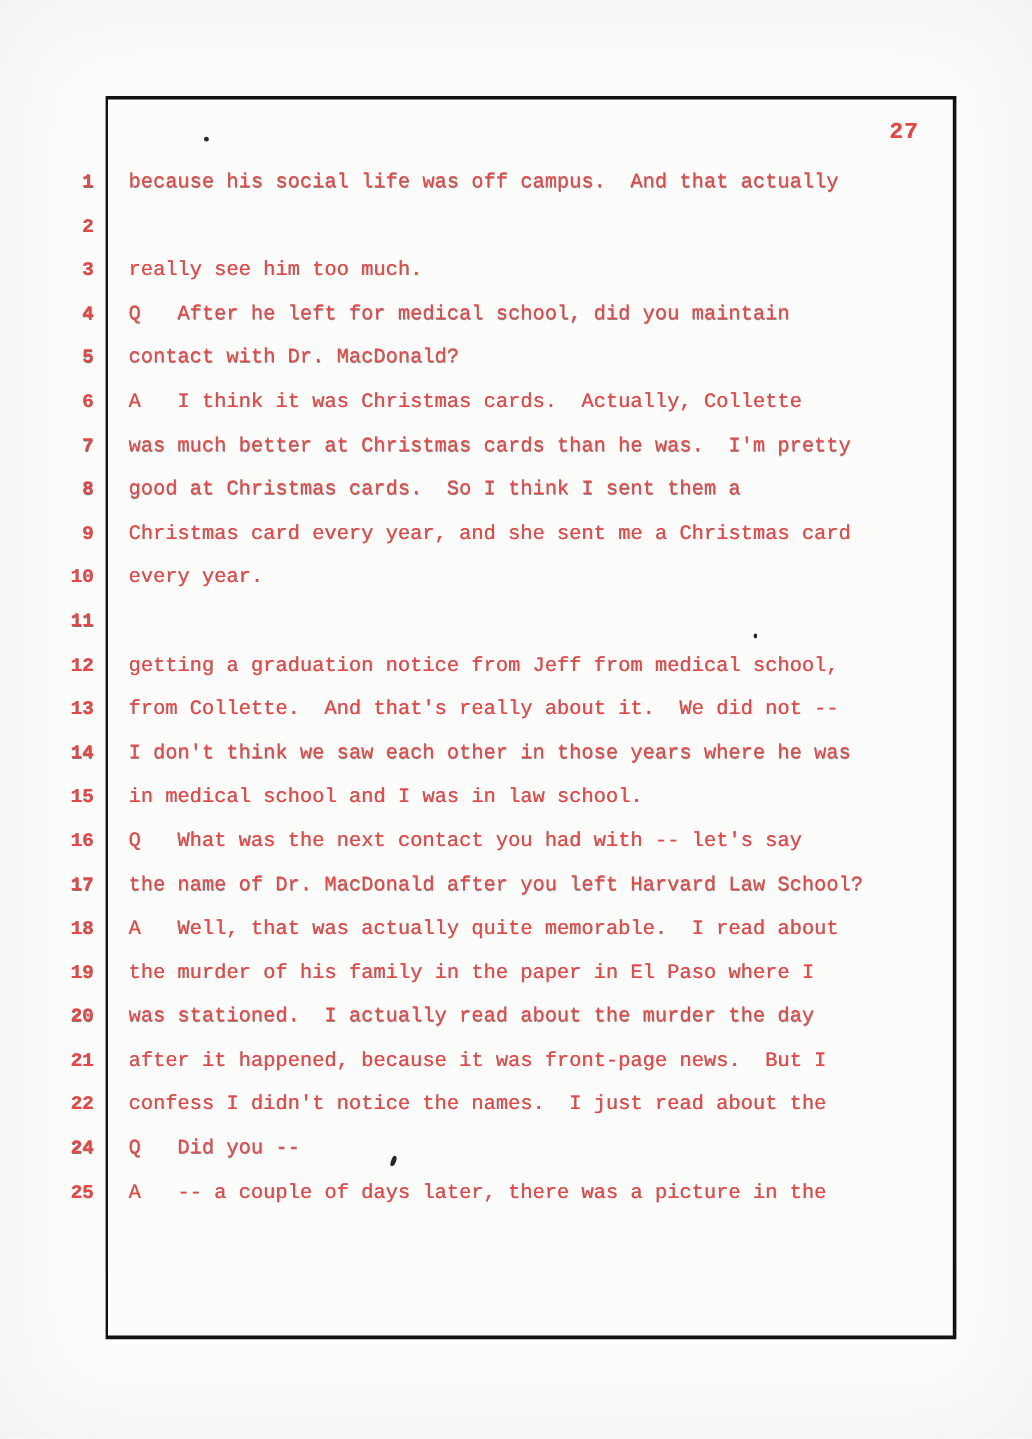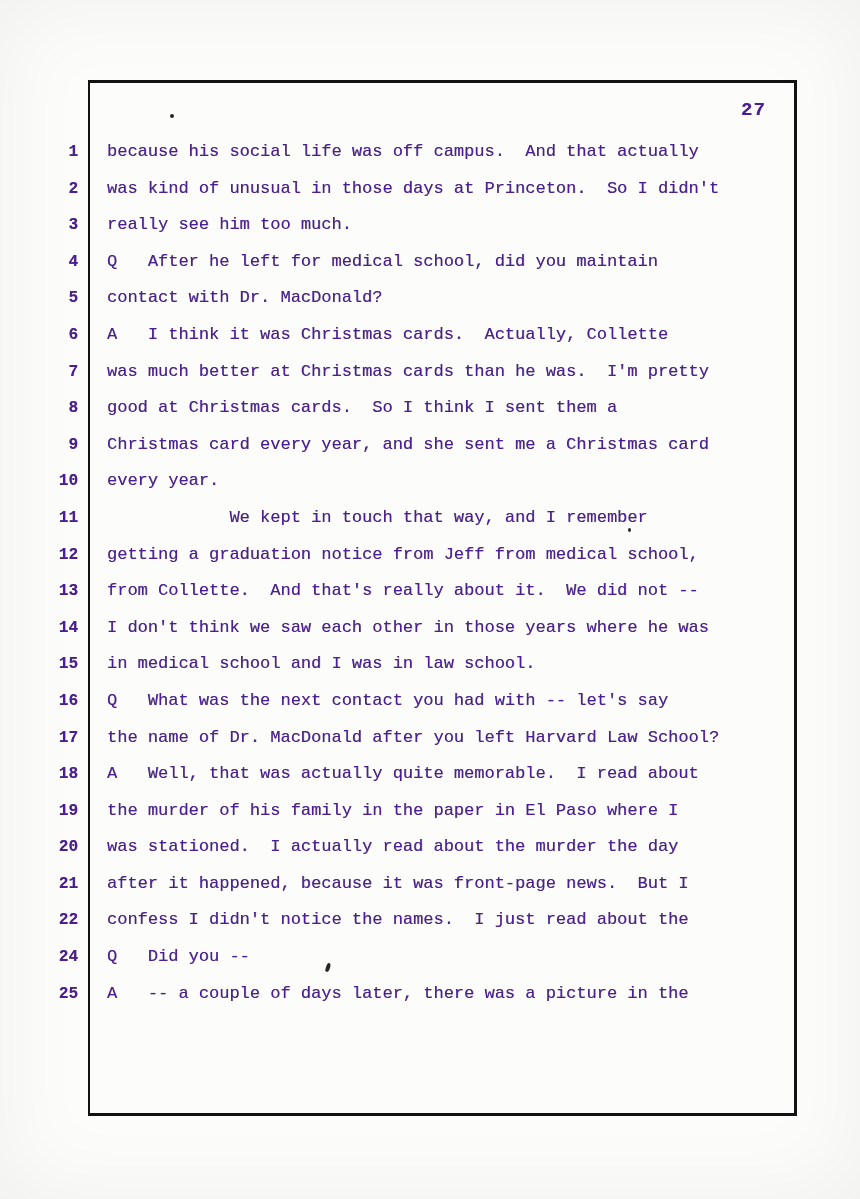--- a/index.html
+++ b/index.html
@@ -8,21 +8,21 @@
     background: #ffffff;
   }
   .canvas {
     position: relative;
     width: 860px;
     height: 1199px;
     background: #fcfcfb;
     overflow: hidden;
     box-shadow: inset 0 0 90px rgba(0,0,0,0.05);
     font-family: "Liberation Mono", "DejaVu Sans Mono", monospace;
-    color: #4c1d95;
+    color: #ef4444;
   }
   
   .frame {
     position: absolute;
     left: 88px;
     top: 80px;
     width: 704px;
     height: 1030px;
     border-top: 3px solid #121212;
     border-right: 3px solid #121212;
@@ -89,21 +89,20 @@
 <div class="canvas">
   <div class="frame"></div>
   <div class="page-number">27</div>
   <div class="lines" id="lines">
       <div class="row">
         <span class="num">1</span>
         <span class="txt">because his social life was off campus.  And that actually</span>
       </div>
       <div class="row">
         <span class="num">2</span>
-        <span class="txt">was kind of unusual in those days at Princeton.  So I didn't</span>
       </div>
       <div class="row">
         <span class="num">3</span>
         <span class="txt">really see him too much.</span>
       </div>
       <div class="row">
         <span class="num">4</span>
         <span class="txt">Q   After he left for medical school, did you maintain</span>
       </div>
       <div class="row">
@@ -125,21 +124,20 @@
       <div class="row">
         <span class="num">9</span>
         <span class="txt">Christmas card every year, and she sent me a Christmas card</span>
       </div>
       <div class="row">
         <span class="num">10</span>
         <span class="txt">every year.</span>
       </div>
       <div class="row">
         <span class="num">11</span>
-        <span class="txt">            We kept in touch that way, and I remember</span>
       </div>
       <div class="row">
         <span class="num">12</span>
         <span class="txt">getting a graduation notice from Jeff from medical school,</span>
       </div>
       <div class="row">
         <span class="num">13</span>
         <span class="txt">from Collette.  And that's really about it.  We did not --</span>
       </div>
       <div class="row">

